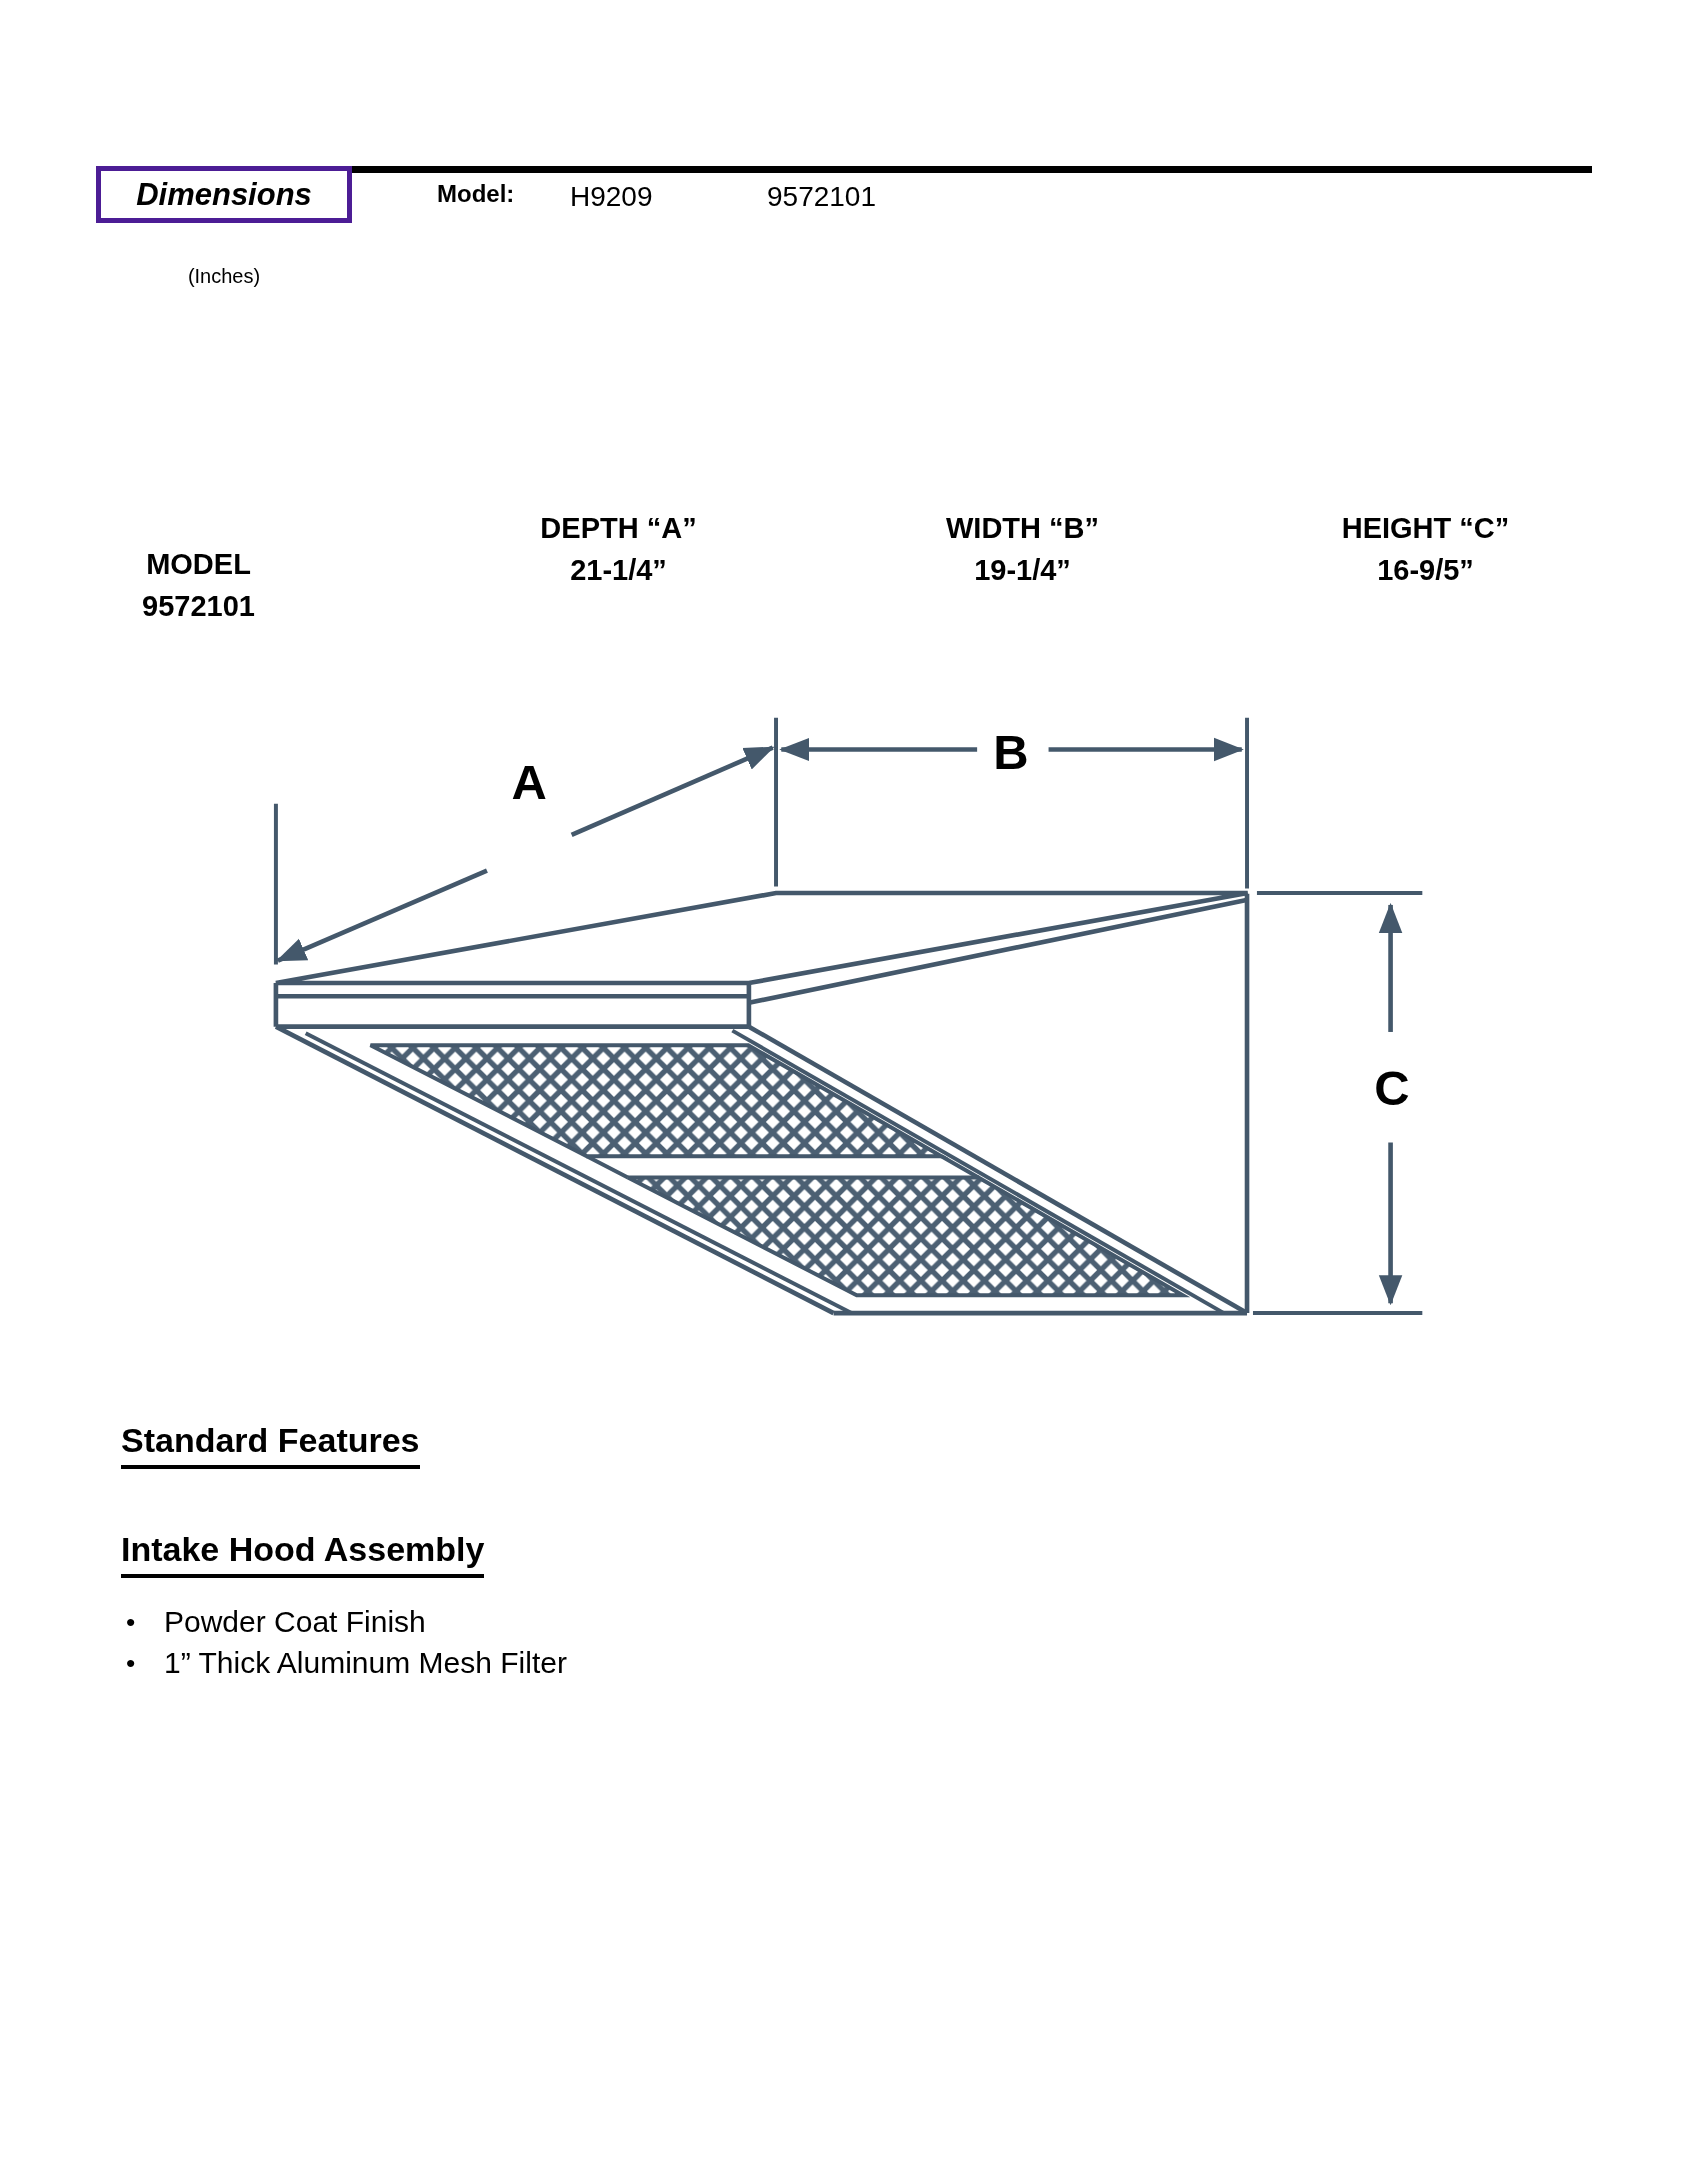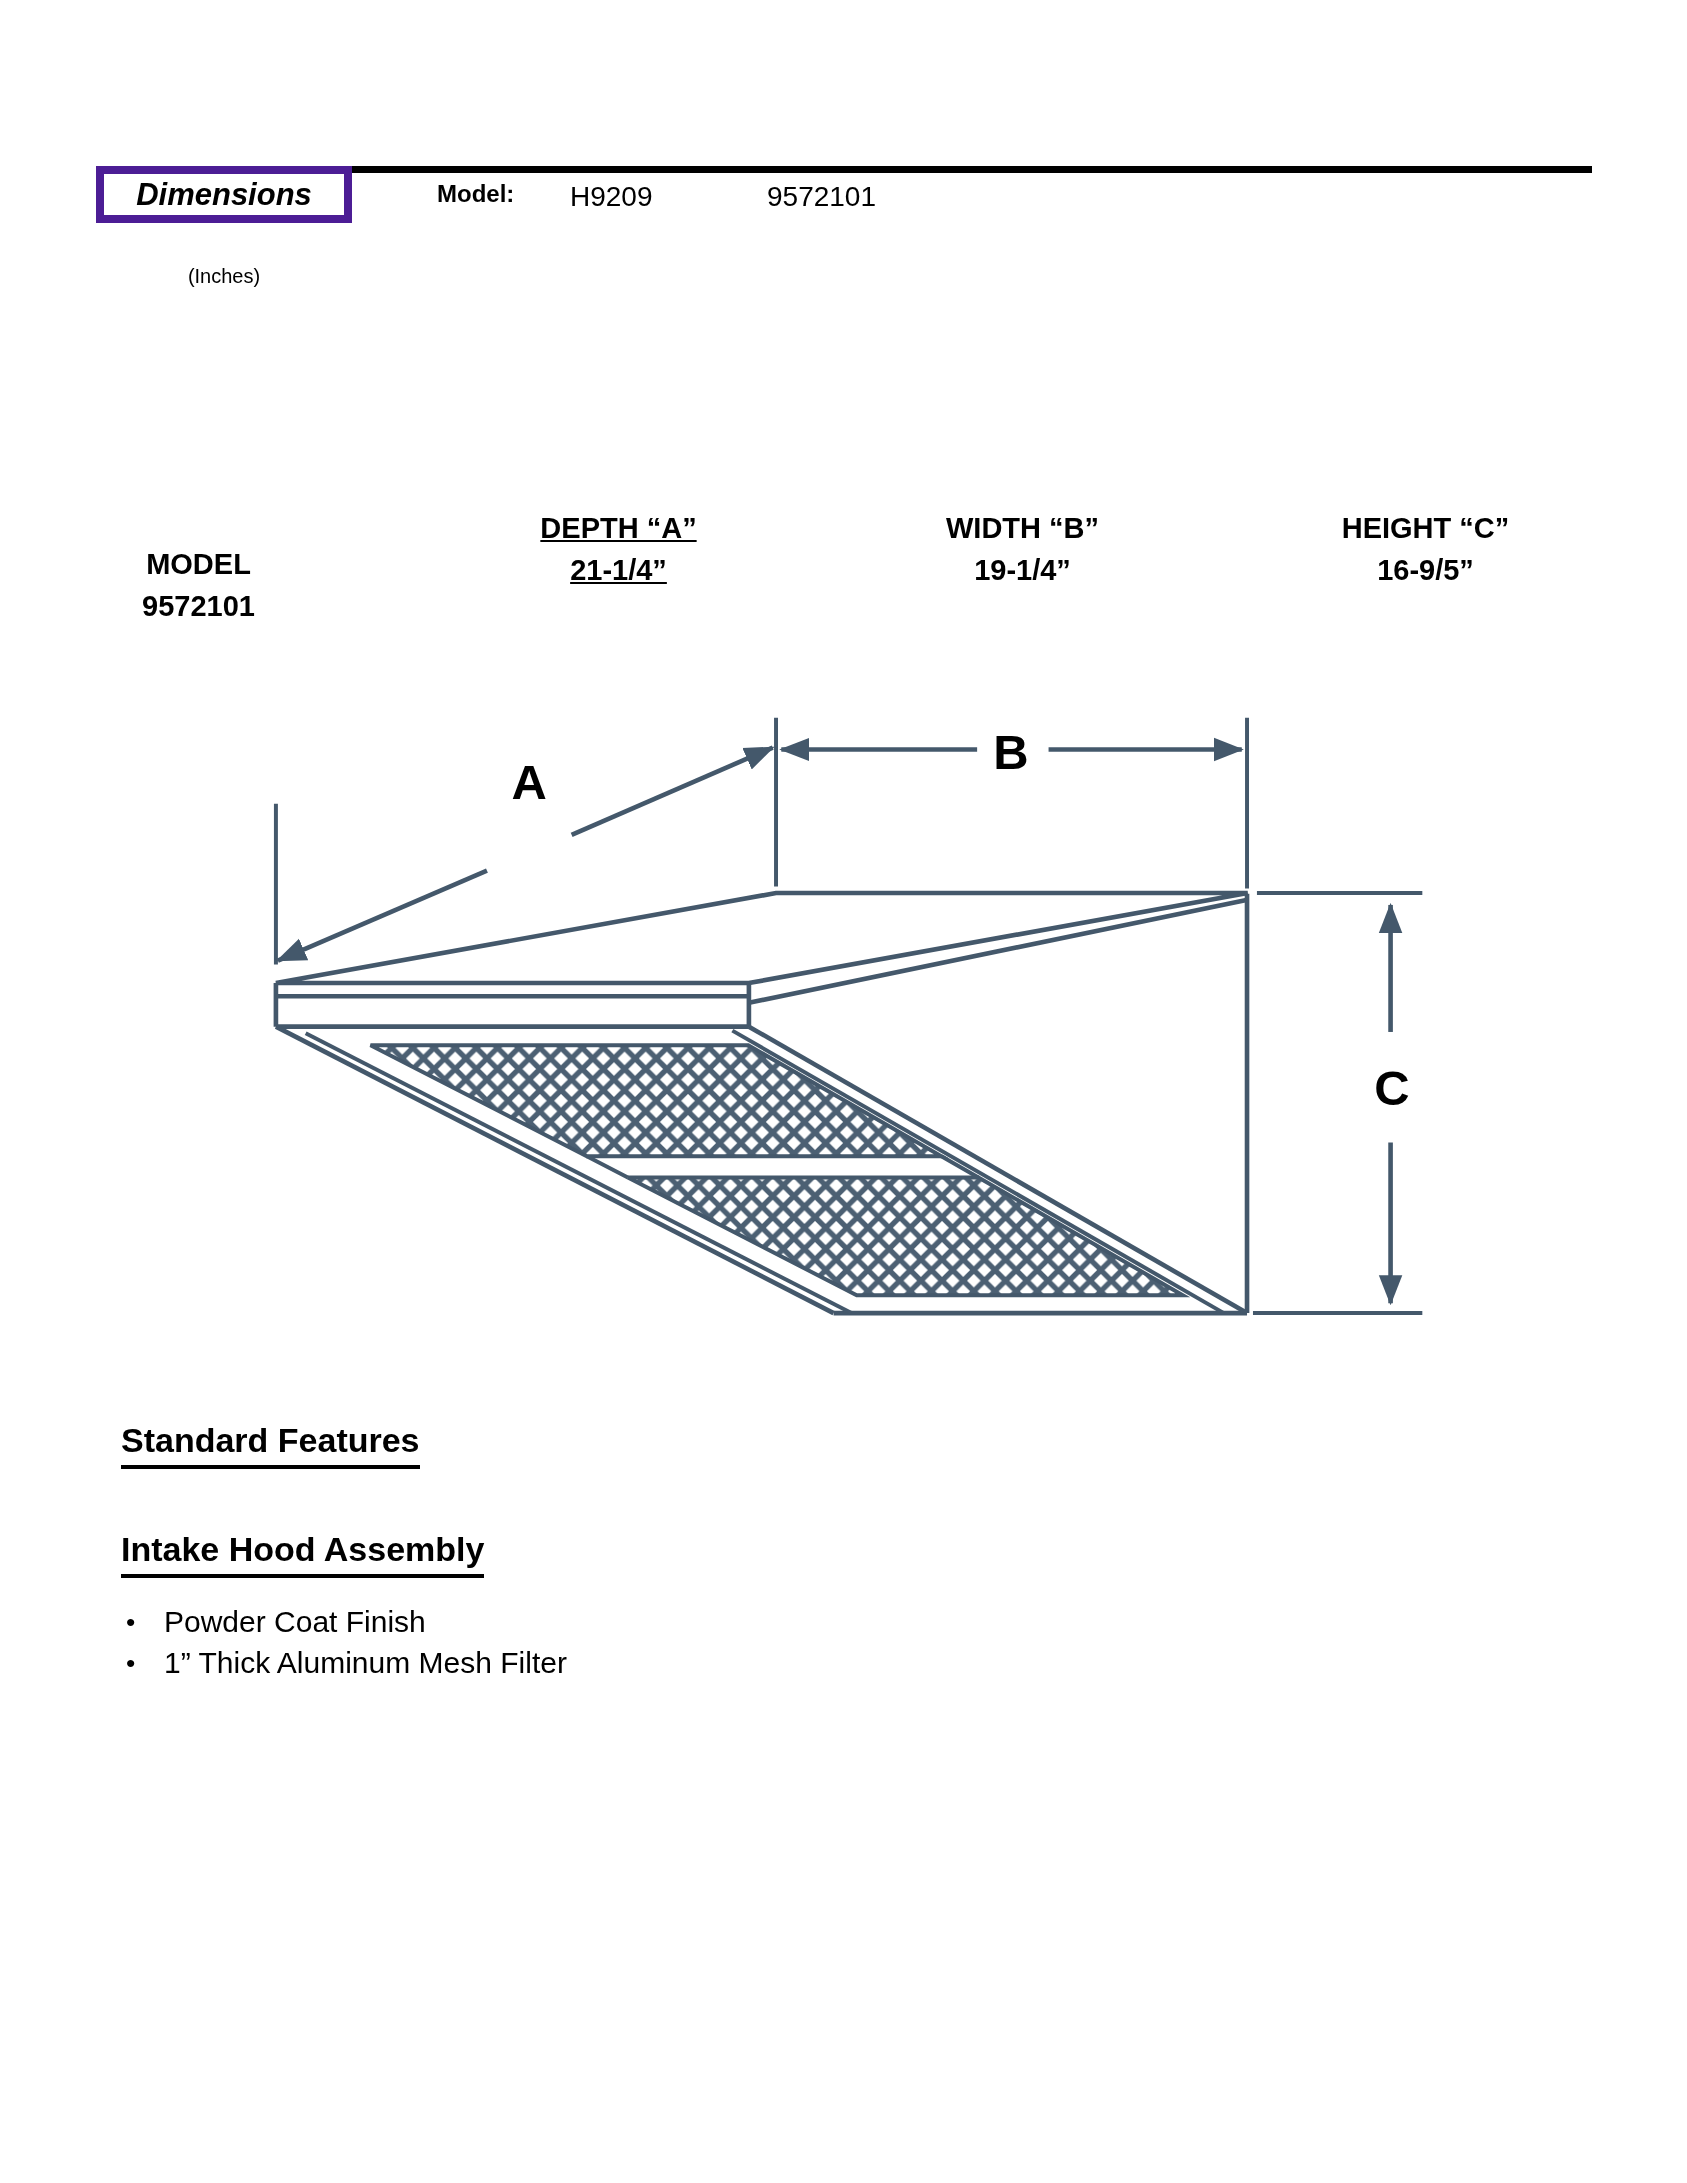--- a/index.html
+++ b/index.html
@@ -7,36 +7,36 @@
   body {
     width:1687px; height:2183px; position:relative;
     font-family:"Liberation Sans","DejaVu Sans",sans-serif;
     color:#000;
   }
   .abs { position:absolute; }
 
   
   #dimensions-box {
     left:96px; top:166px; width:256px; height:57px;
-    border:8px solid #4c1d95;
+    border:5px solid #4c1d95;
     display:flex; align-items:center; justify-content:center;
     font-size:31px; font-weight:bold; font-style:italic;
     background:#fff;
   }
   #top-rule { left:352px; top:166px; width:1240px; height:6.6px; background:#000; }
   #inches-label { left:96px; top:229px; width:256px; text-align:center; font-size:20px;margin-top:36px; }
   #model-label  { left:437px;  top:180px; font-size:24px; font-weight:bold; }
   #model-value  { left:570px;  top:181px; font-size:28px; }
   #model-number { left:767px; top:181px; font-size:28px; }
 
   
   .spec-col { position:absolute; top:507px; width:291px; text-align:center;
               font-size:29px; font-weight:bold; line-height:42px; }
   #spec-col-0 { left:53px;margin-top:36px; }
-  #spec-col-1 { left:473px;text-decoration:underline; }
+  #spec-col-1 { left:473px; }
   #spec-col-2 { left:877px; }
   #spec-col-3 { left:1280px; }
 
   
   #hood-diagram { left:0; top:0; width:1687px; height:2183px; }
 
   
   .feat-head { position:absolute; left:121px; font-weight:bold; font-size:34px; }
   .feat-head > span { display:inline-block; border-bottom:4px solid #000; padding-bottom:5px; }
   #features-title { top:1421px; }

